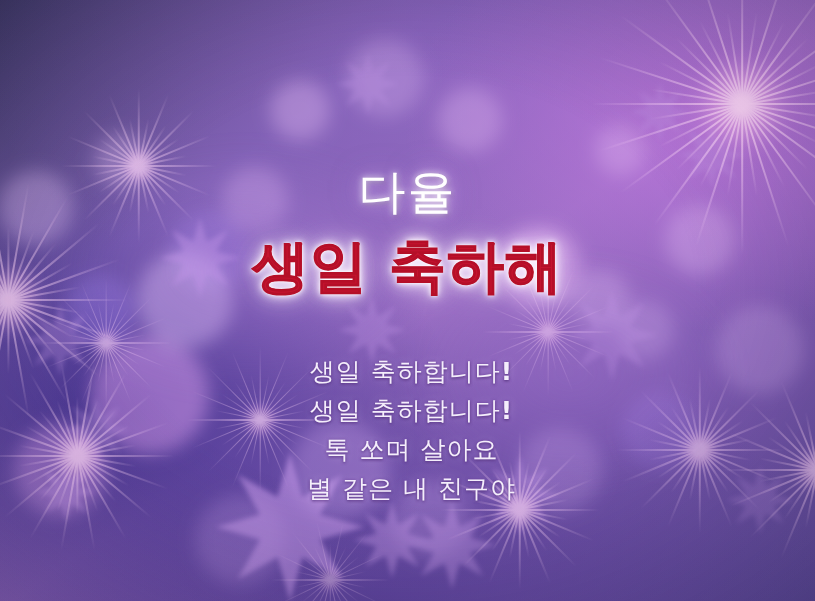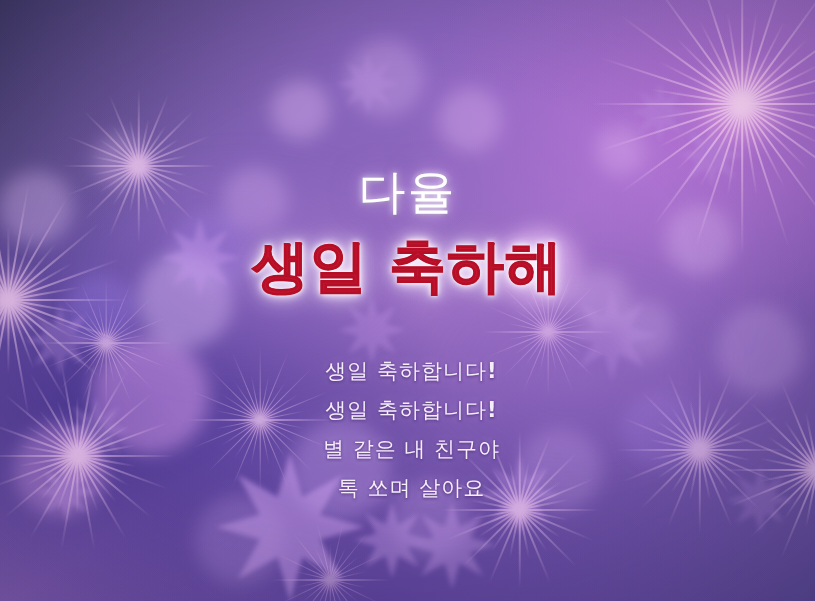--- a/index.html
+++ b/index.html
@@ -111,21 +111,21 @@
       0 0 15px rgba(255,245,255,0.95),
       0 0 24px rgba(255,235,255,0.75),
       0 0 36px rgba(250,220,255,0.45);
   }
 
   #message-block {
     position: absolute;
     left: 8px; right: 0;
     top: 352px;
     color: #f4eefb;
-    font-size: 21px;
+    font-size: 25px;
     line-height: 39px;
     font-weight: 400;
     letter-spacing: 1px;
     text-shadow:
       0 0 3px rgba(120,70,170,0.65),
       0 1px 3px rgba(60,30,95,0.75),
       0 0 11px rgba(245,230,255,0.30);
   }
   #message-block .msg-line { display: block; white-space: pre; }
   #message-block .bang { font-weight: 700; }
@@ -435,18 +435,18 @@
 
   <div class="content">
 
     <div id="recipient-name">다율</div>
 
     <div id="greeting-headline">생일 축하해</div>
 
     <div id="message-block">
         <span class="msg-line"><span>생일 축하합니다</span><span class="bang">!</span></span>
         <span class="msg-line"><span>생일 축하합니다</span><span class="bang">!</span></span>
+        <span class="msg-line"><span>톡 쏘며 살아요</span></span>
         <span class="msg-line"><span>별 같은 내 친구야</span></span>
-        <span class="msg-line"><span>톡 쏘며 살아요</span></span>
       </div>
 
   </div>
 </div>
 
 </body></html>

